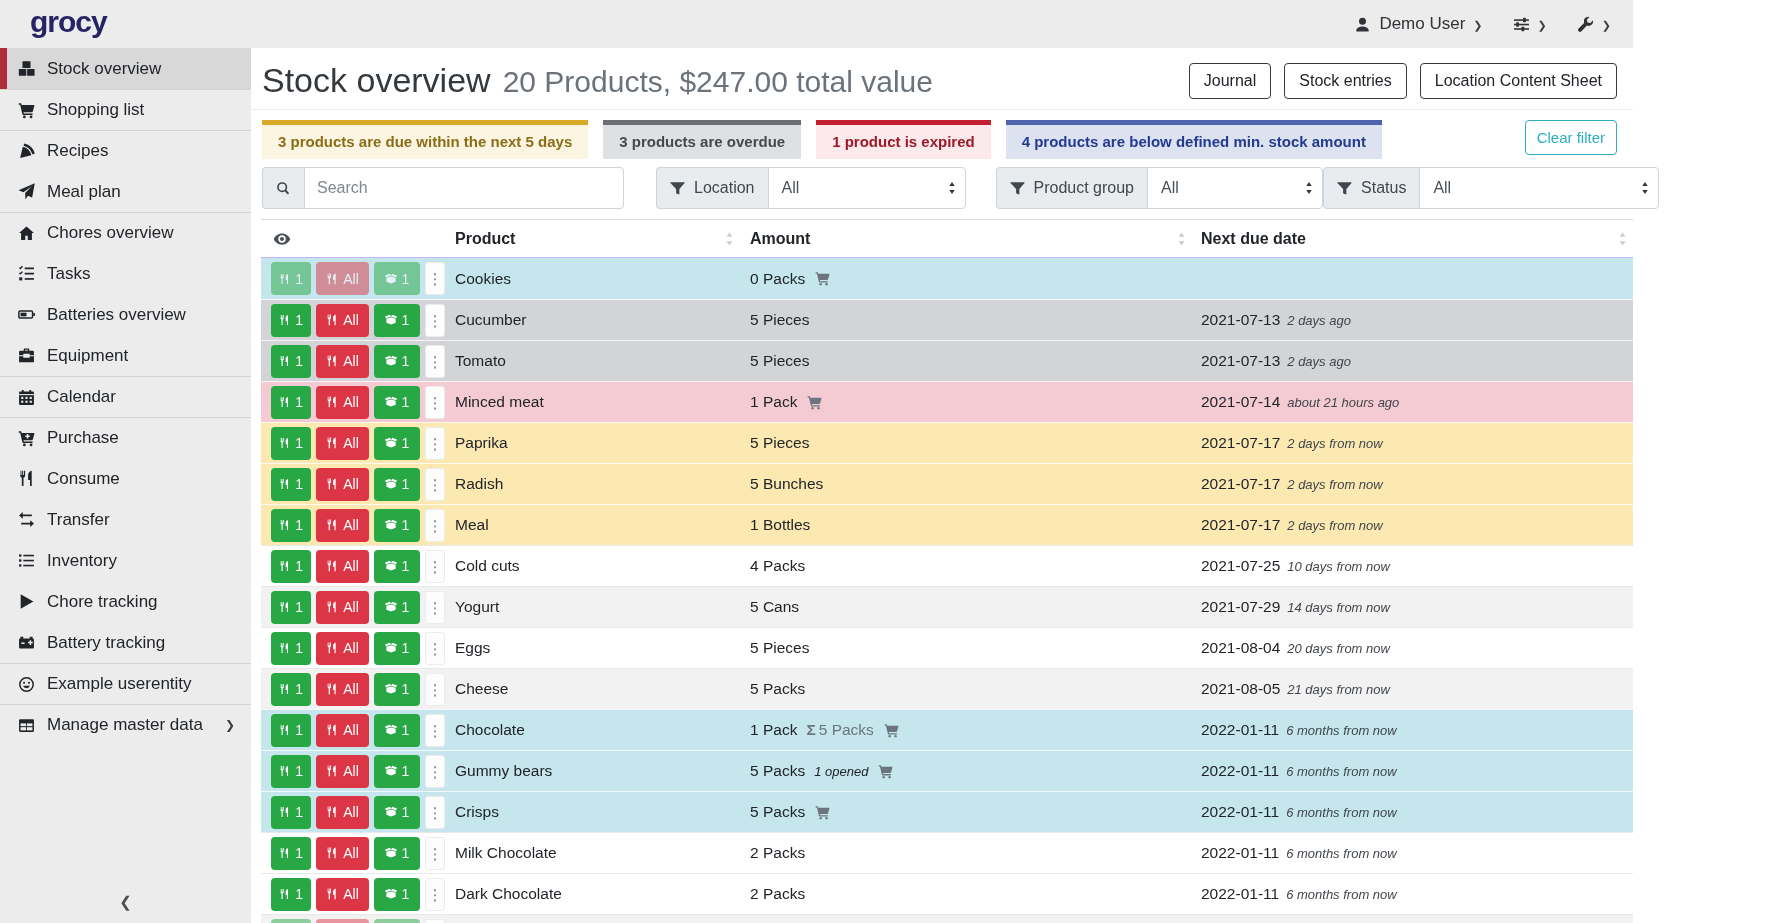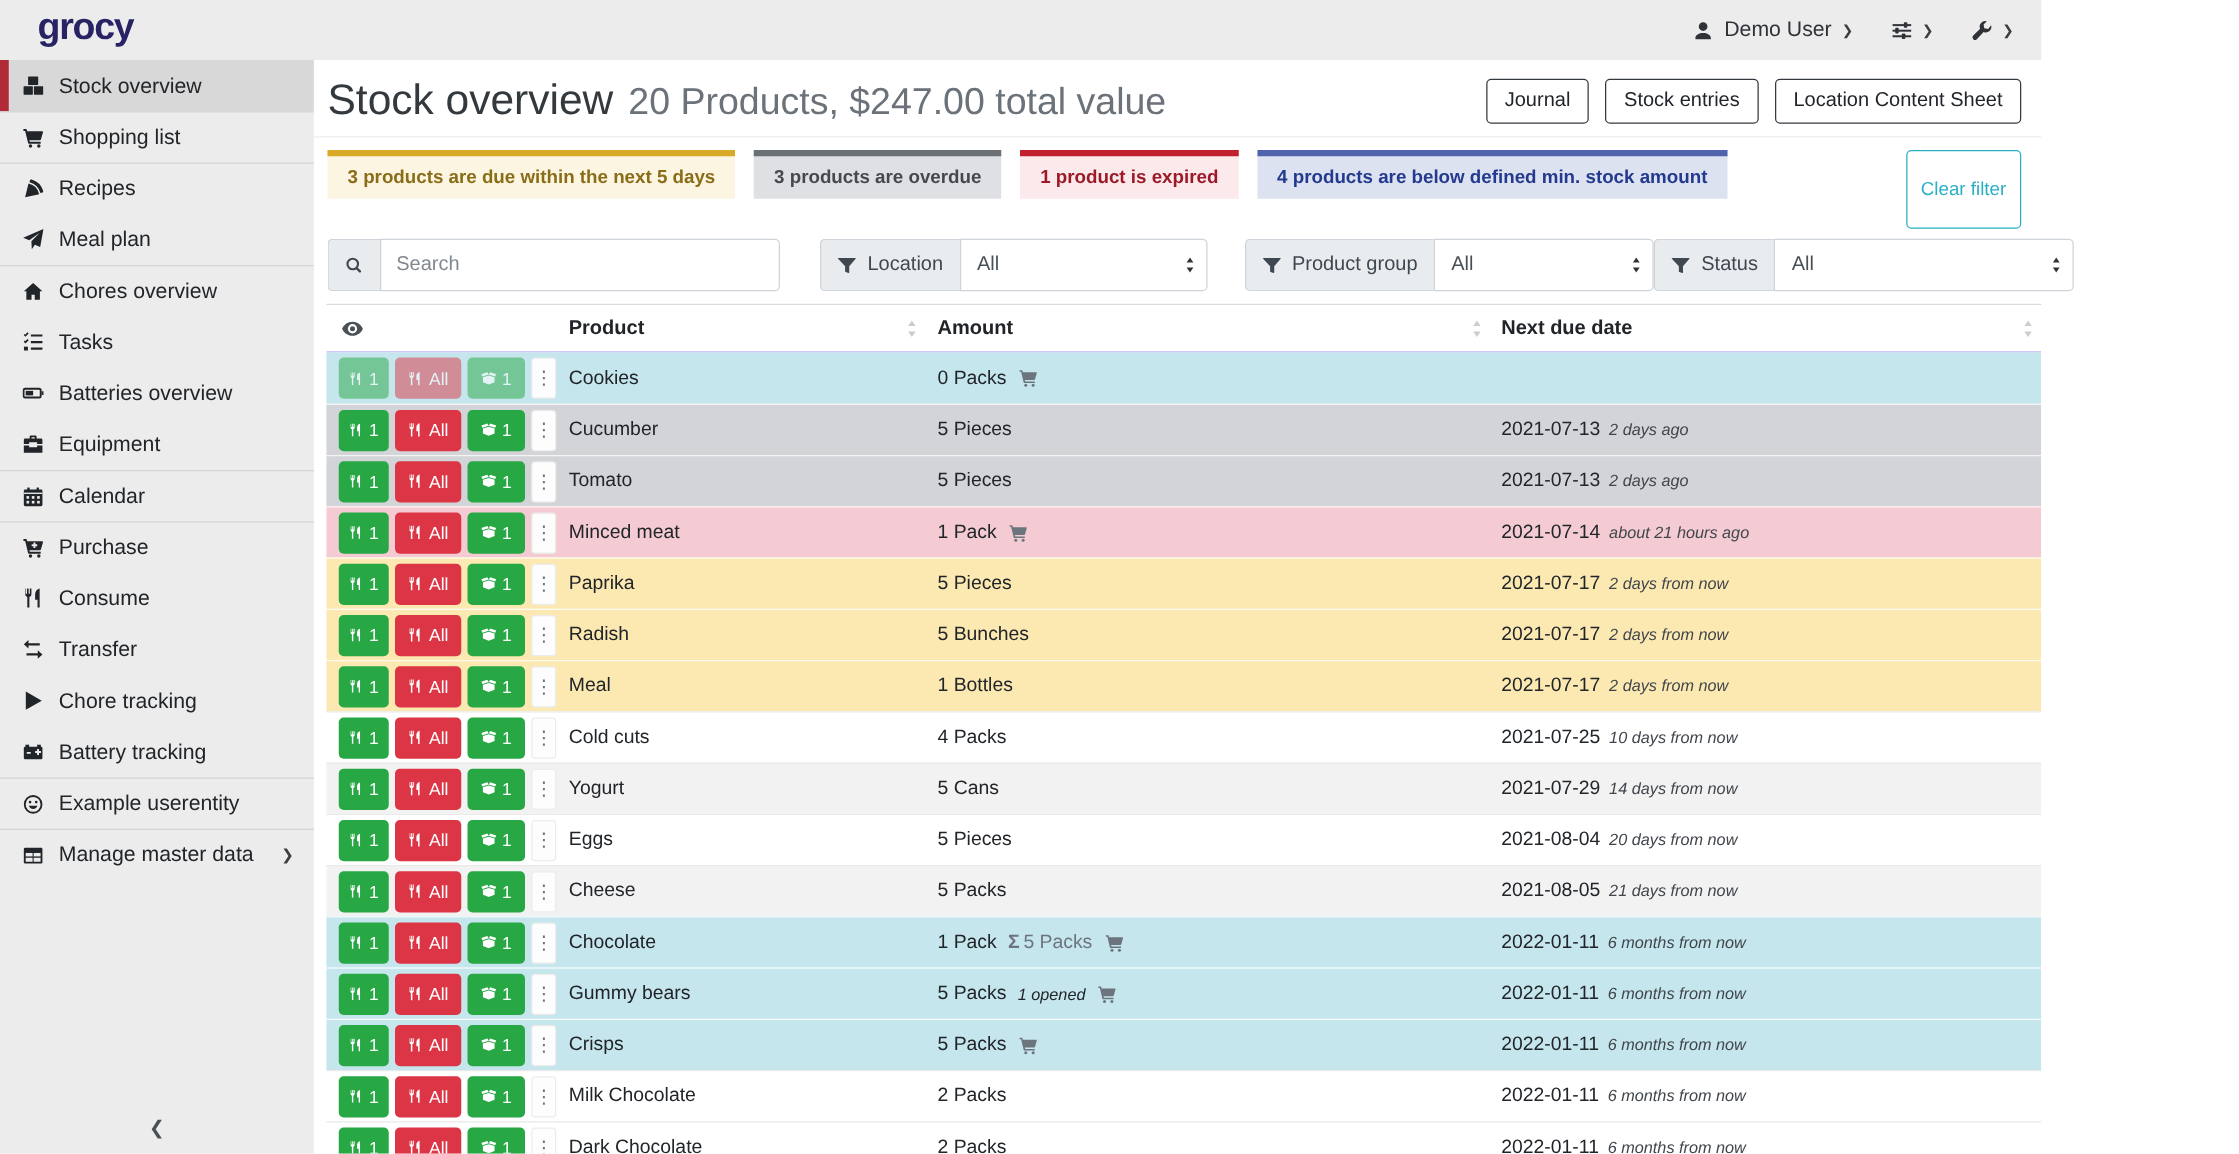--- a/index.html
+++ b/index.html
@@ -33,21 +33,21 @@
   .titles { display:flex; align-items:baseline; gap:12px; }
   .page-title { font-size:34px; color:#34393e; font-weight:500; }
   .page-subtitle { font-size:30px; color:#6b727a; font-weight:400; }
   .header-buttons { margin-left:auto; display:flex; gap:13px; }
   .hbtn { background:#fff; border:1px solid #343a40; color:#212529; font-size:16px; padding:8px 14px; border-radius:4px; cursor:pointer; font-family:inherit; }
 
   
   .alerts-row { display:flex; align-items:flex-start; padding:10px 16px 0 11px; }
   .alerts { display:flex; gap:15px; }
   .alert { border-top-width:5px; border-top-style:solid; font-size:15px; font-weight:bold; padding:8px 16px 9px 16px; white-space:nowrap; }
-  .clear-filter { margin-left:auto; background:#fff; border:1px solid #2aafc4; color:#2aafc4; font-size:15px; padding:22px 11px; border-radius:4px; cursor:pointer; font-family:inherit; }
+  .clear-filter { margin-left:auto; background:#fff; border:1px solid #2aafc4; color:#2aafc4; font-size:15px; padding:8px 11px; border-radius:4px; cursor:pointer; font-family:inherit; }
 
   
   .filters-row { display:flex; align-items:flex-start; padding:8px 16px 10px 11px; }
   .igroup { display:flex; height:42px; }
   .iprepend { background:#e9ecef; border:1px solid #ced4da; border-right:0; border-radius:4px 0 0 4px; display:flex; align-items:center; gap:9px; padding:0 13px; color:#3f4850; font-size:16px; white-space:nowrap; }
   .iprepend svg { width:15px; height:15px; fill:#3f4850; display:block; }
   .search-input { border:1px solid #ced4da; border-radius:0 4px 4px 0; width:320px; padding:0 12px; font-size:16px; font-family:inherit; color:#495057; outline:none; }
   .search-input::placeholder { color:#808890; }
   .fselect { position:relative; border:1px solid #ced4da; border-radius:0 4px 4px 0; background:#fff; display:flex; align-items:center; padding:0 26px 0 13px; font-size:16px; color:#495057; cursor:pointer; }
   .fselect .sel-arrows { position:absolute; right:9px; top:50%; transform:translateY(-50%); }
@@ -245,20 +245,33 @@
             <span class="sico">
               <svg viewBox="0 0 16 16">
                 <path d="M4.5 1 1 4.2l3.5 3.2V5H13V3.4H4.5zM11.5 8.6 15 11.8 11.5 15v-2.4H3v-1.6h8.5z"></path>
               </svg>
             </span>
             <span>Transfer</span>
           </div>
           <div class="side-item">
             <span class="sico">
               <svg viewBox="0 0 16 16">
+                <rect x="1" y="2.2" width="2.2" height="2.2"></rect>
+                <rect x="5" y="2.6" width="10" height="1.5"></rect>
+                <rect x="1" y="6.9" width="2.2" height="2.2"></rect>
+                <rect x="5" y="7.3" width="10" height="1.5"></rect>
+                <rect x="1" y="11.6" width="2.2" height="2.2"></rect>
+                <rect x="5" y="12" width="10" height="1.5"></rect>
+              </svg>
+            </span>
+            <span>Inventory</span>
+          </div>
+          <div class="side-item">
+            <span class="sico">
+              <svg viewBox="0 0 16 16">
                 <path d="M2.5 1.2v13.6L14.5 8z"></path>
               </svg>
             </span>
             <span>Chore tracking</span>
           </div>
           <div class="side-item">
             <span class="sico">
               <svg viewBox="0 0 16 16">
                 <rect x="2.2" y="2.6" width="2.8" height="2"></rect>
                 <rect x="11" y="2.6" width="2.8" height="2"></rect>

